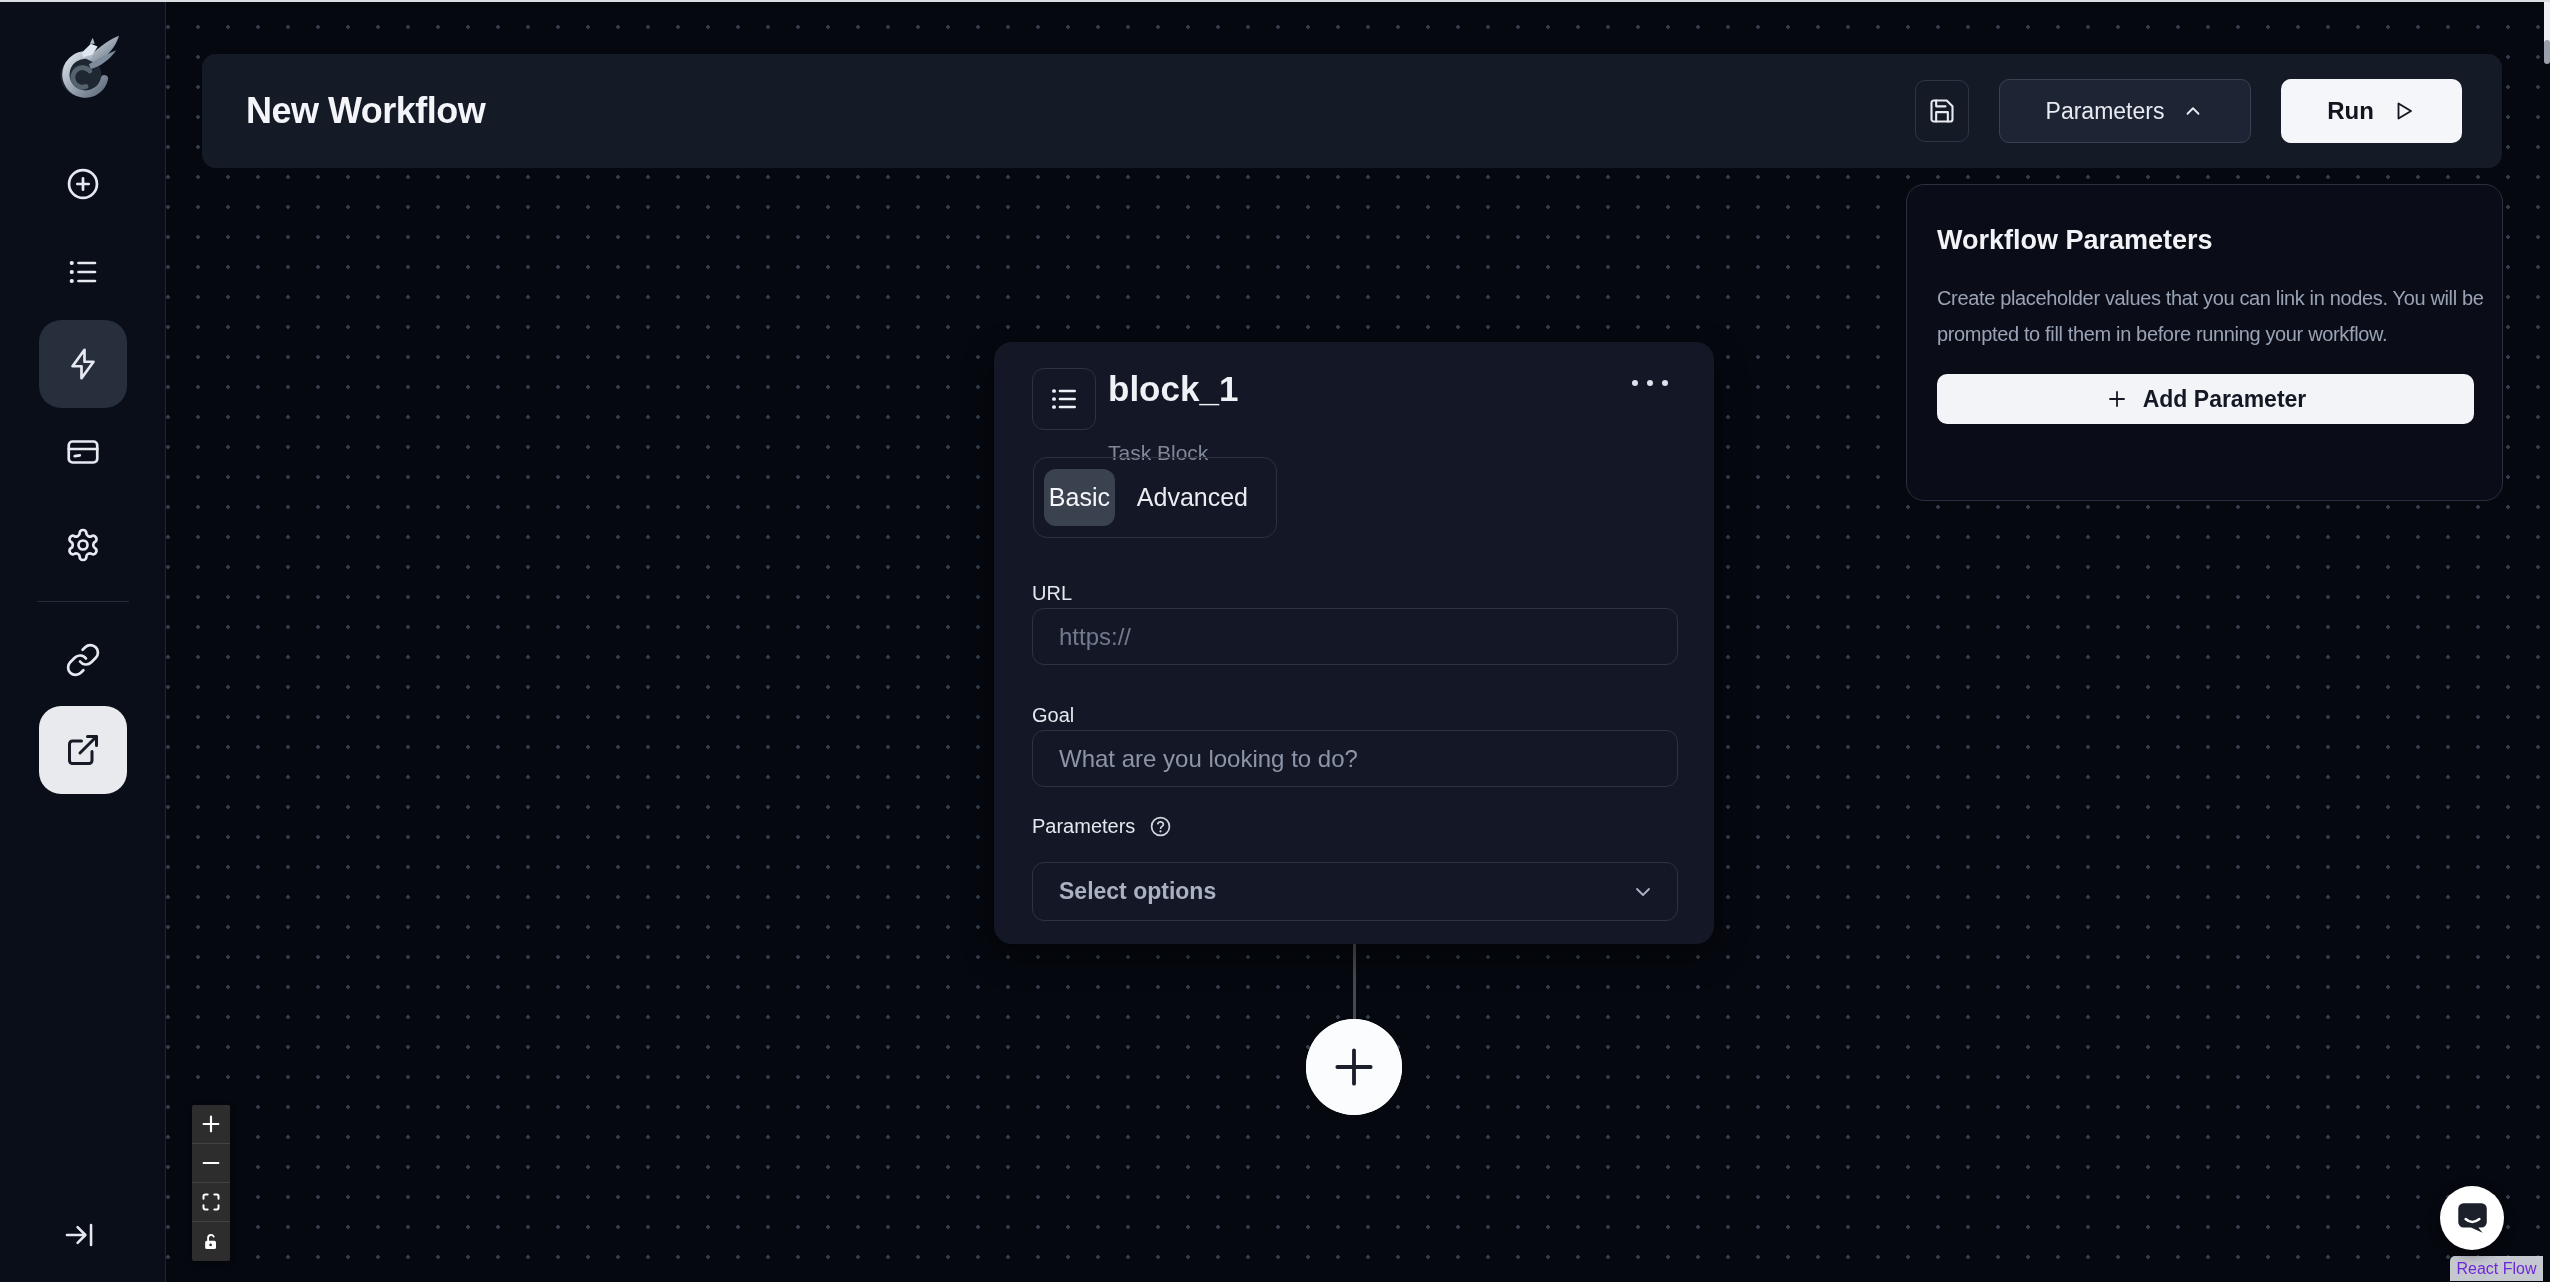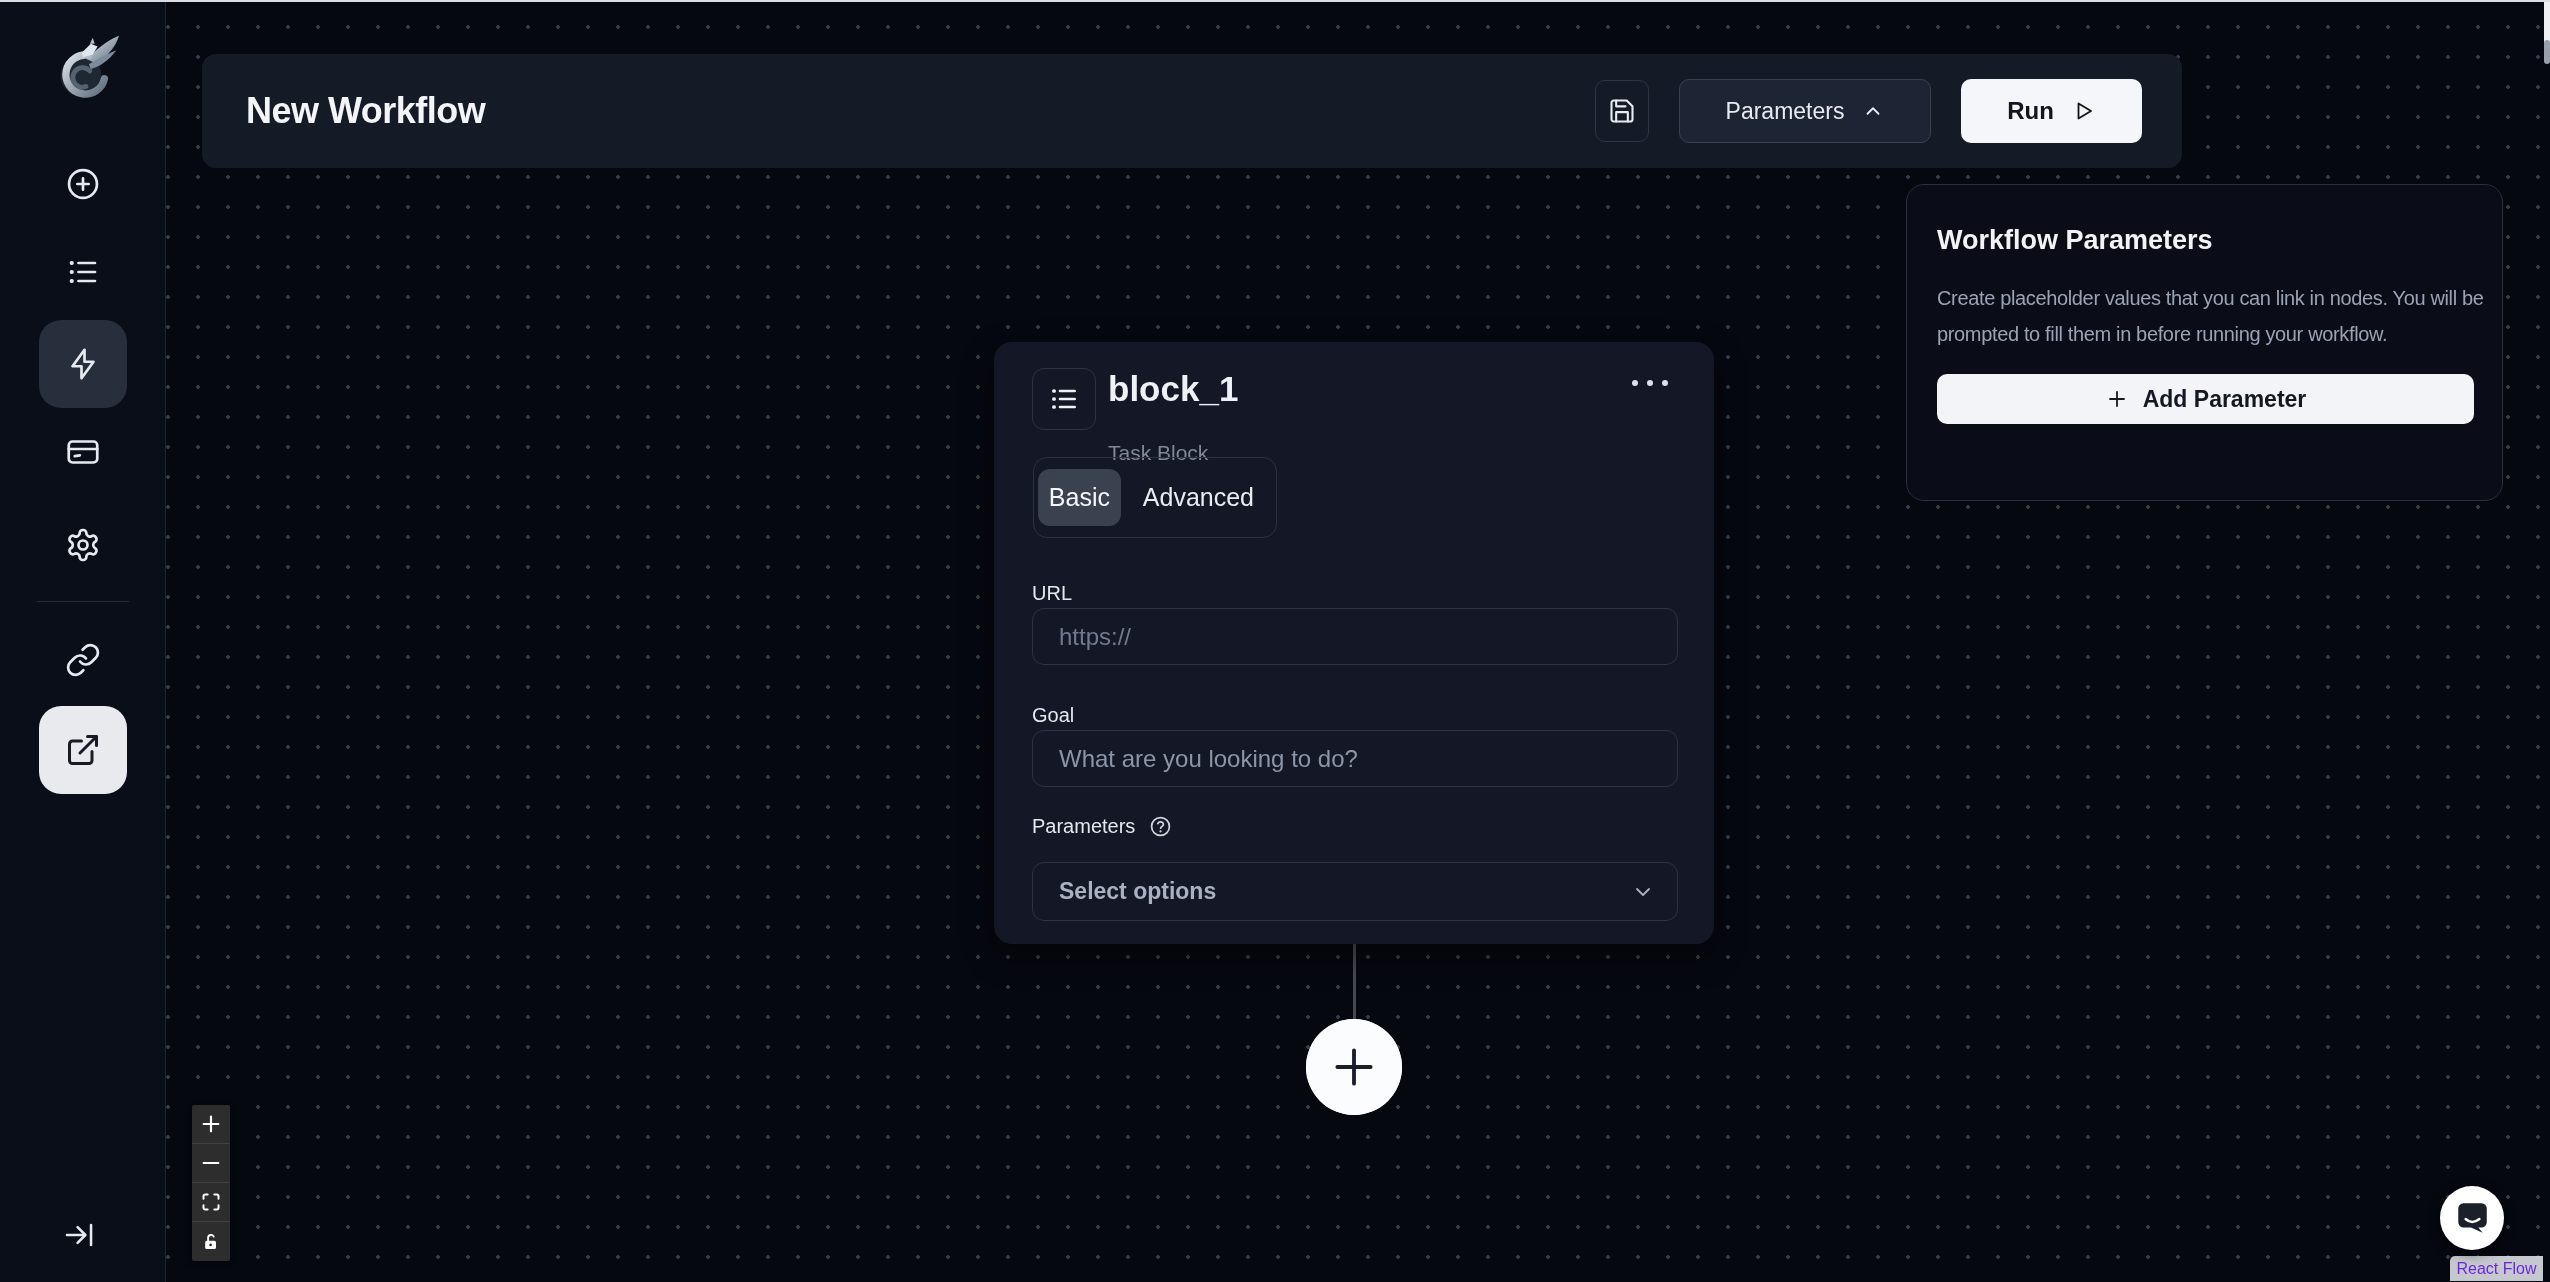--- a/index.html
+++ b/index.html
@@ -39,21 +39,21 @@
   }
   .side-btn.active-dark  { background:#272e3c; }
   .side-btn.active-light { background:#e8eaee; }
   .side-icon { stroke:#e6e9ef; stroke-width:1.8; fill:none; stroke-linecap:round; stroke-linejoin:round; }
   .side-icon.dark { stroke:#171b26; stroke-width:2; }
   .side-divider { position:absolute; left:37px; top:601px; width:92px; height:1px; background:#242b39; }
   .collapse-btn { position:absolute; left:55px; top:1211px; width:48px; height:48px; display:flex; align-items:center; justify-content:center; cursor:pointer; }
 
   
   .header {
-    position:absolute; left:202px; top:54px; width:1980px; height:114px;
+    position:absolute; left:202px; top:54px; width:2300px; height:114px;
     background:#151a27; border-radius:14px; z-index:10;
     display:flex; align-items:center; padding:0 40px 0 44px;
   }
   .header-title { font-size:36px; font-weight:700; letter-spacing:-0.5px; color:#f3f5f9; }
   .header-right { margin-left:auto; display:flex; align-items:center; gap:30px; }
   .save-btn {
     width:54px; height:62px; border:1px solid #2e3545; border-radius:10px;
     background:transparent; display:flex; align-items:center; justify-content:center; cursor:pointer;
   }
   .params-btn {
@@ -95,21 +95,21 @@
     display:flex; align-items:center; justify-content:center;
   }
   .node-title { position:absolute; left:114px; top:27px; font-size:35px; font-weight:700; color:#eef1f6; }
   .node-sub   { position:absolute; left:114px; top:64px; font-size:21px; color:#808899;margin-top:35px; }
   .node-menu  { position:absolute; right:40px; top:32px; display:flex; gap:9px; cursor:pointer; padding:6px; }
   .node-menu i { width:6px; height:6px; border-radius:50%; background:#dde1e9; }
 
   .tabs-wrap {
     position:absolute; left:39px; top:115px; width:244px; height:81px;
     border:1px solid #2b3140; border-radius:14px;
-    display:flex; align-items:center; padding:0 4px; gap:4px;
+    display:flex; align-items:center; padding:0 10px; gap:4px;
   }
   .tab { font-size:25px; color:#e9ecf1; cursor:pointer; display:flex; align-items:center; justify-content:center; }
   .tab.selected { width:84px; height:57px; background:#3a414f; border-radius:12px; color:#f4f6fa; }
   .tab.plain { padding:0 18px; }
 
   .field-label { position:absolute; left:38px; font-size:20px; font-weight:500; color:#e3e7ee; }
   .text-input {
     position:absolute; left:38px; width:646px; height:57px;
     background:transparent; border:1.5px solid #2c3344; border-radius:12px;
     padding:0 26px; font-size:24px; color:#eef1f6;

